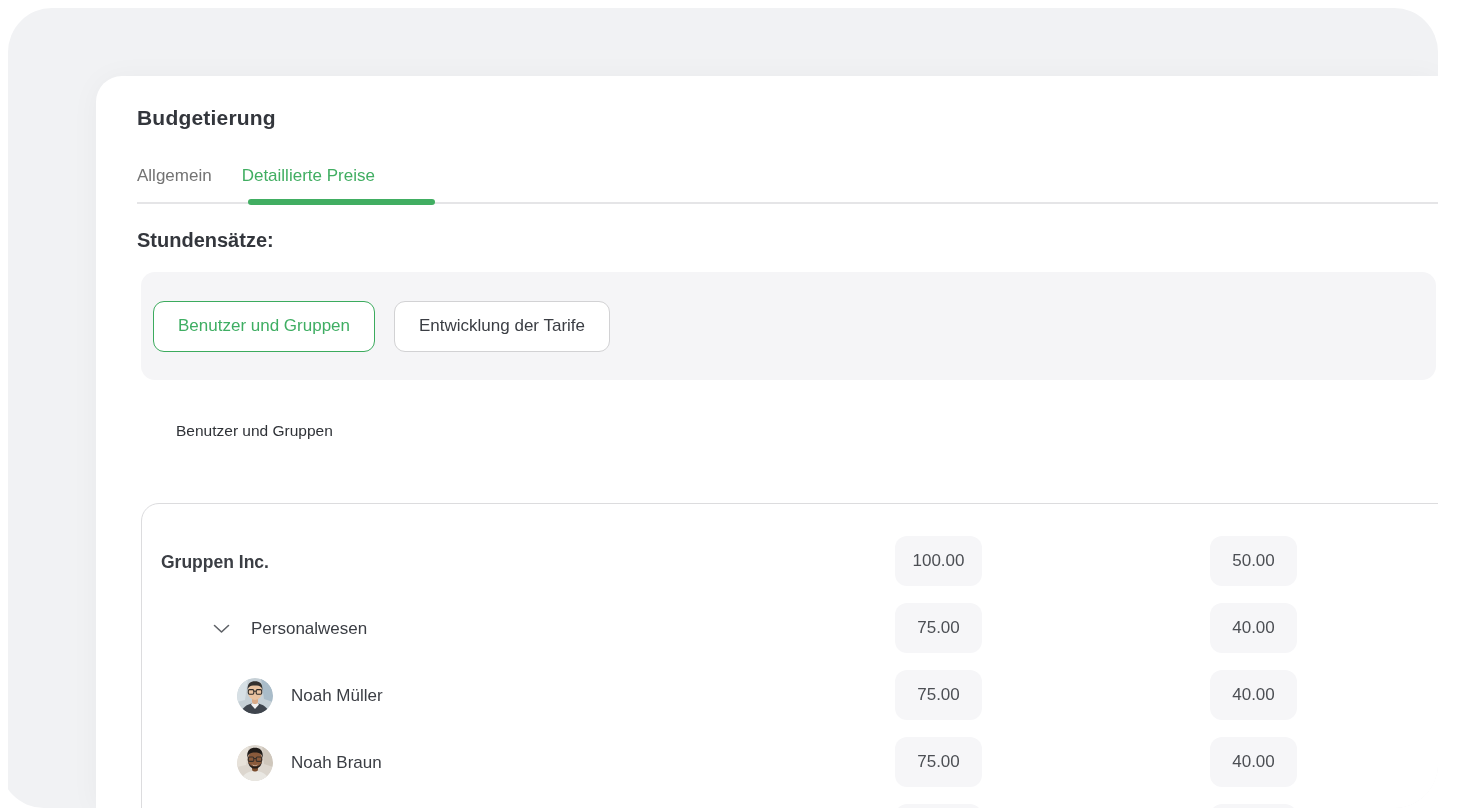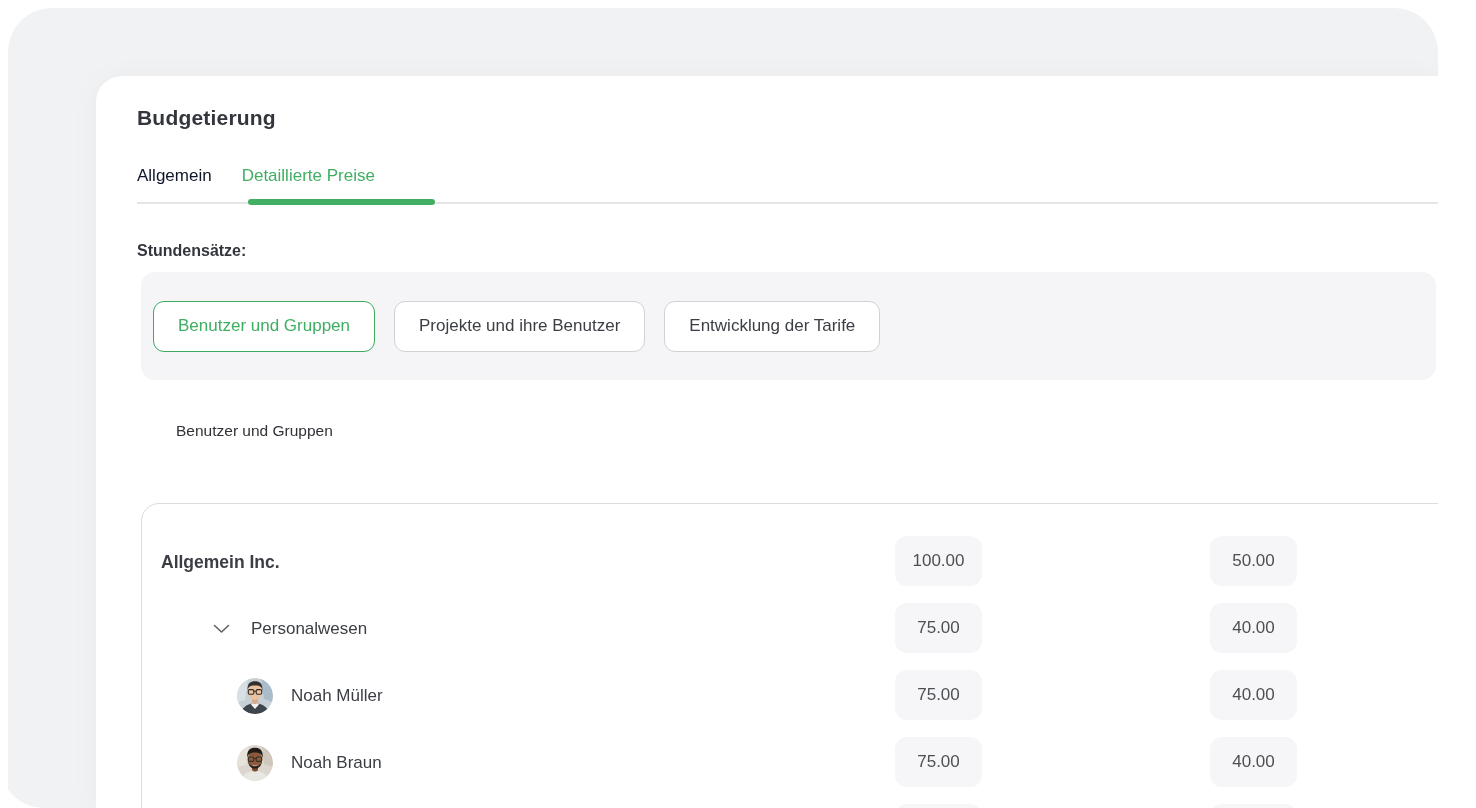--- a/index.html
+++ b/index.html
@@ -4,26 +4,26 @@
 <style>
   * { margin:0; padding:0; box-sizing:border-box; }
   html,body { background:#ffffff; font-family:"Liberation Sans","DejaVu Sans",sans-serif; }
   .screen { position:relative; width:1438px; height:808px; border-radius:44px; overflow:hidden; background:#ffffff; }
   .gray-panel { position:absolute; left:8px; top:8px; right:0; bottom:0; background:#f1f2f4; border-top-left-radius:44px; border-top-right-radius:44px; }
   .card { position:absolute; left:96px; top:76px; right:0; bottom:0; background:#ffffff; border-top-left-radius:26px; box-shadow:0 2px 30px rgba(0,0,0,0.04); }
 
   .page-title { position:absolute; left:41px; top:30px; font-size:21px; font-weight:700; color:#33363c; letter-spacing:.2px; }
 
   .tabs { position:absolute; left:41px; top:90px; display:flex; gap:30px; font-size:17px; }
-  .tab { color:#0f172a; cursor:pointer; padding-bottom:6px; }
+  .tab { color:#737373; cursor:pointer; padding-bottom:6px; }
   .tab.active { color:#41ae62; }
   .tabs-line { position:absolute; left:41px; right:0; top:126px; height:2px; background:#e5e5e7; }
   .tab-underline { position:absolute; left:152px; top:123px; width:187px; height:6px; border-radius:3px; background:#41ae62; }
 
-  .section-label { position:absolute; left:41px; top:153px; font-size:16px; font-weight:700; color:#33363c;margin-top:13px; }
+  .section-label { position:absolute; left:41px; top:153px; font-size:20px; font-weight:700; color:#33363c; }
 
   .filter-bar { position:absolute; left:45px; right:2px; top:196px; height:108px; border-radius:14px; background:#f5f5f7; display:flex; align-items:center; gap:19px; padding-left:12px; }
   .pill { height:51px; border-radius:11px; background:#ffffff; border:1px solid #d2d2d4; color:#3b3e44; font-size:17px; font-family:inherit; padding:0 24px; cursor:pointer; }
   .pill.active { border:1.5px solid #3cab5e; color:#3fae63; }
 
   .thead-name { position:absolute; left:80px; top:346px; font-size:15.5px; font-weight:500; color:#2f3237; }
   .thead-col { position:absolute; top:346px; font-size:15.5px; font-weight:500; color:#2f3237; }
   .thead-col .sub { display:block; margin-top:19px; font-size:16px; font-weight:400; color:#9b9da1; }
   .col-income { left:811px; }
   .col-cost { left:1129px; }
@@ -54,30 +54,29 @@
       <div class="tab">Allgemein</div>
       <div class="tab active">Detaillierte Preise</div>
     </div>
     <div class="tabs-line"></div>
     <div class="tab-underline"></div>
 
     <div class="section-label">Stundensätze:</div>
 
     <div class="filter-bar">
       <button class="pill active">Benutzer und Gruppen</button>
-      <button class="pill">Projekte und ihre Benutzer</button>
       <button class="pill">Entwicklung der Tarife</button>
     </div>
 
     <div class="thead-name">Benutzer und Gruppen</div>
 
     <div class="table-card">
 
       <div class="trow company">
-        <div class="row-name">Allgemein Inc.</div>
+        <div class="row-name">Gruppen Inc.</div>
         <div class="rate-box rate-income">100.00</div>
         <div class="rate-box rate-cost">50.00</div>
       </div>
 
       <div class="trow group">
         <svg class="chevron" viewBox="0 0 17 10">
           <polyline points="1.5,1.5 8.5,8 15.5,1.5" fill="none" stroke="#5f6267" stroke-width="1.6" stroke-linecap="round" stroke-linejoin="round"></polyline>
         </svg>
         <div class="row-name">Personalwesen</div>
         <div class="rate-box rate-income">75.00</div>

